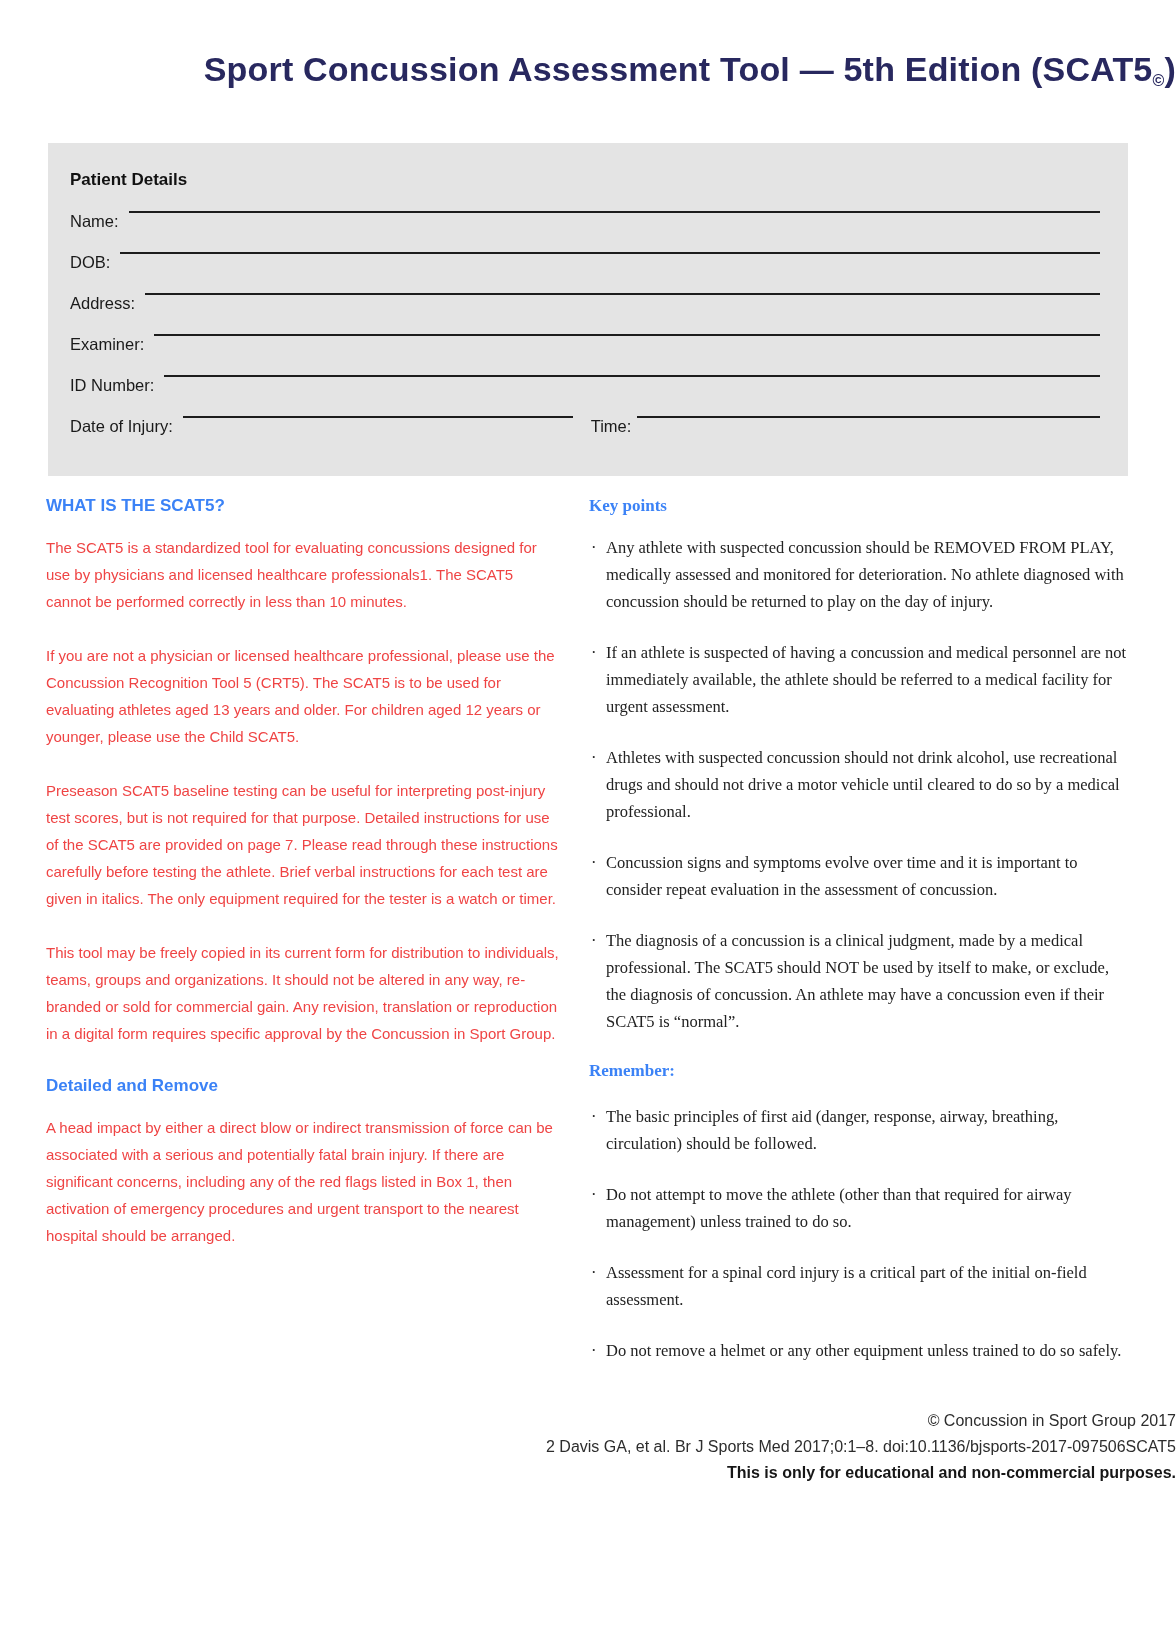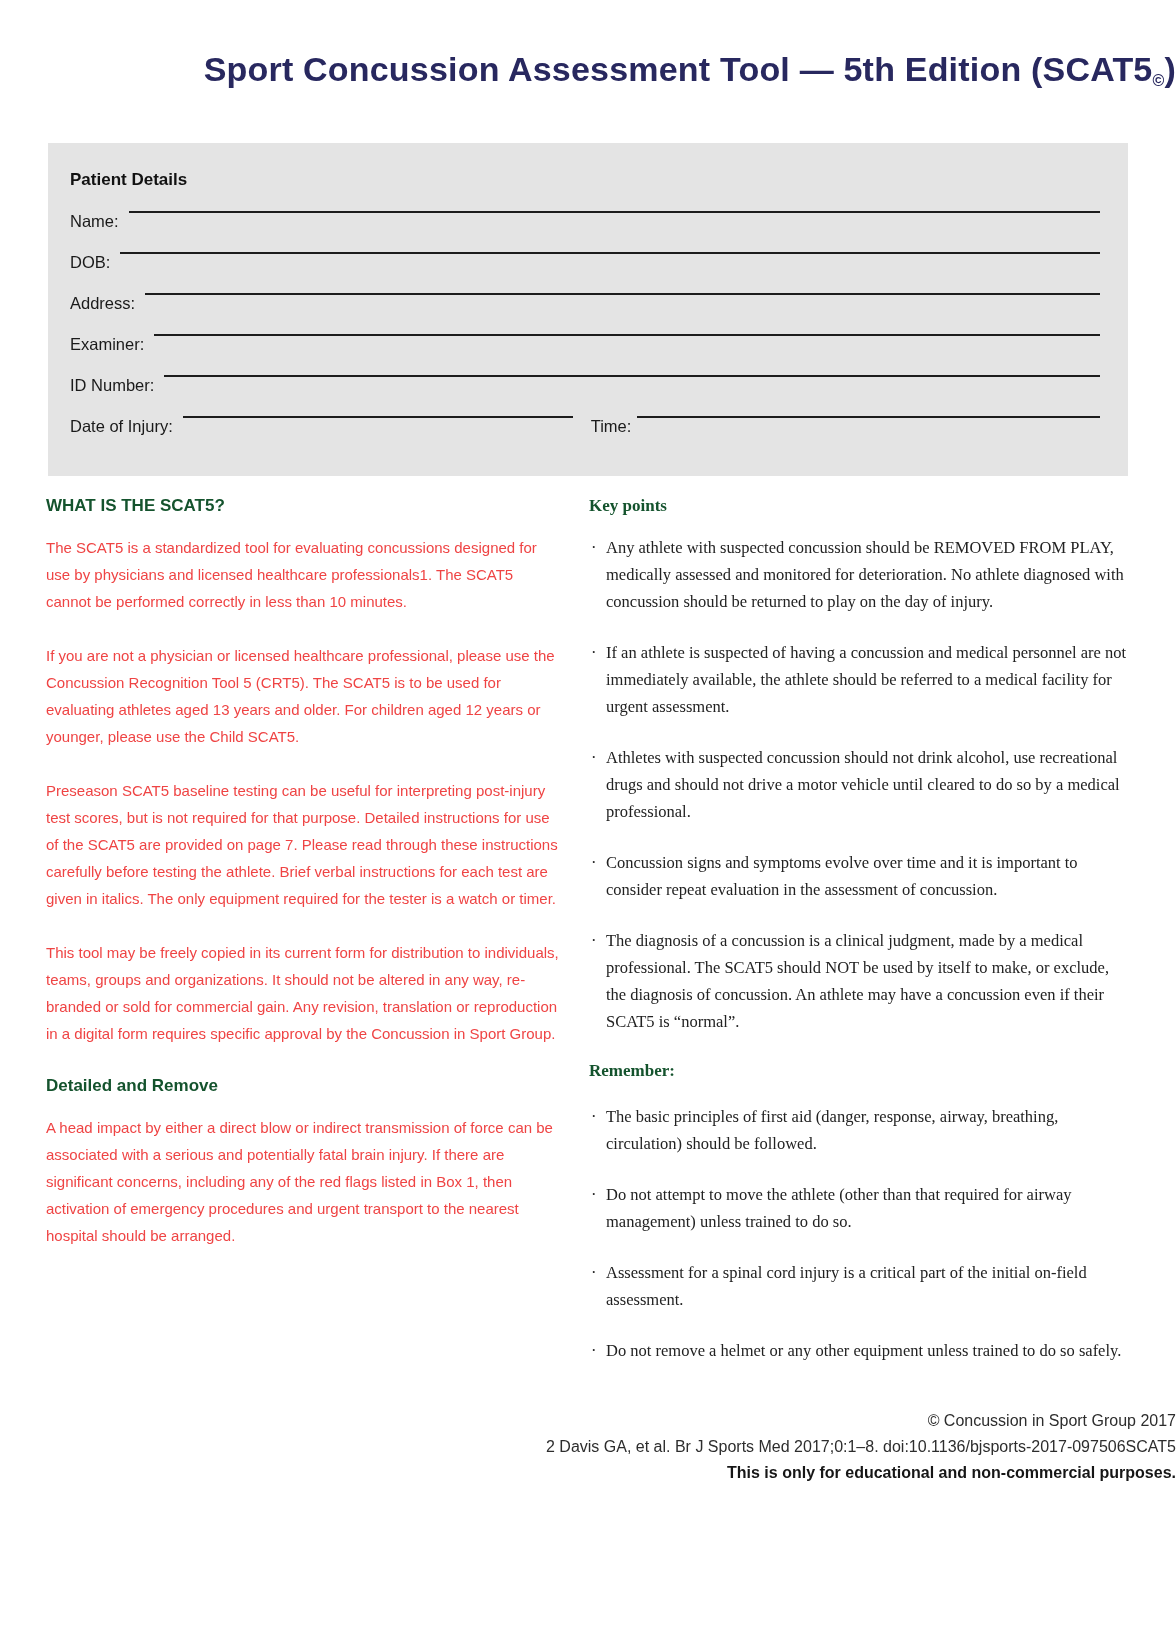--- a/index.html
+++ b/index.html
@@ -65,21 +65,21 @@
   .columns {
     display: flex;
     margin: 18px 44px 0 46px;
     gap: 28px;
   }
   .col-left  { flex: 0 0 515px; }
   .col-right { flex: 1 1 auto; font-family: Liberation Serif, serif; }
   .section-heading {
     font-size: 17px;
     font-weight: bold;
-    color: #14532d;
+    color: #3b82f6;
     margin: 0 0 17px 0;
     line-height: 23px;
   }
   .col-left p {
     font-size: 15px;
     line-height: 27px;
     margin: 0 0 27px 0;
     color: #ef4444;
   }
   ul.bullets { list-style: none; }

